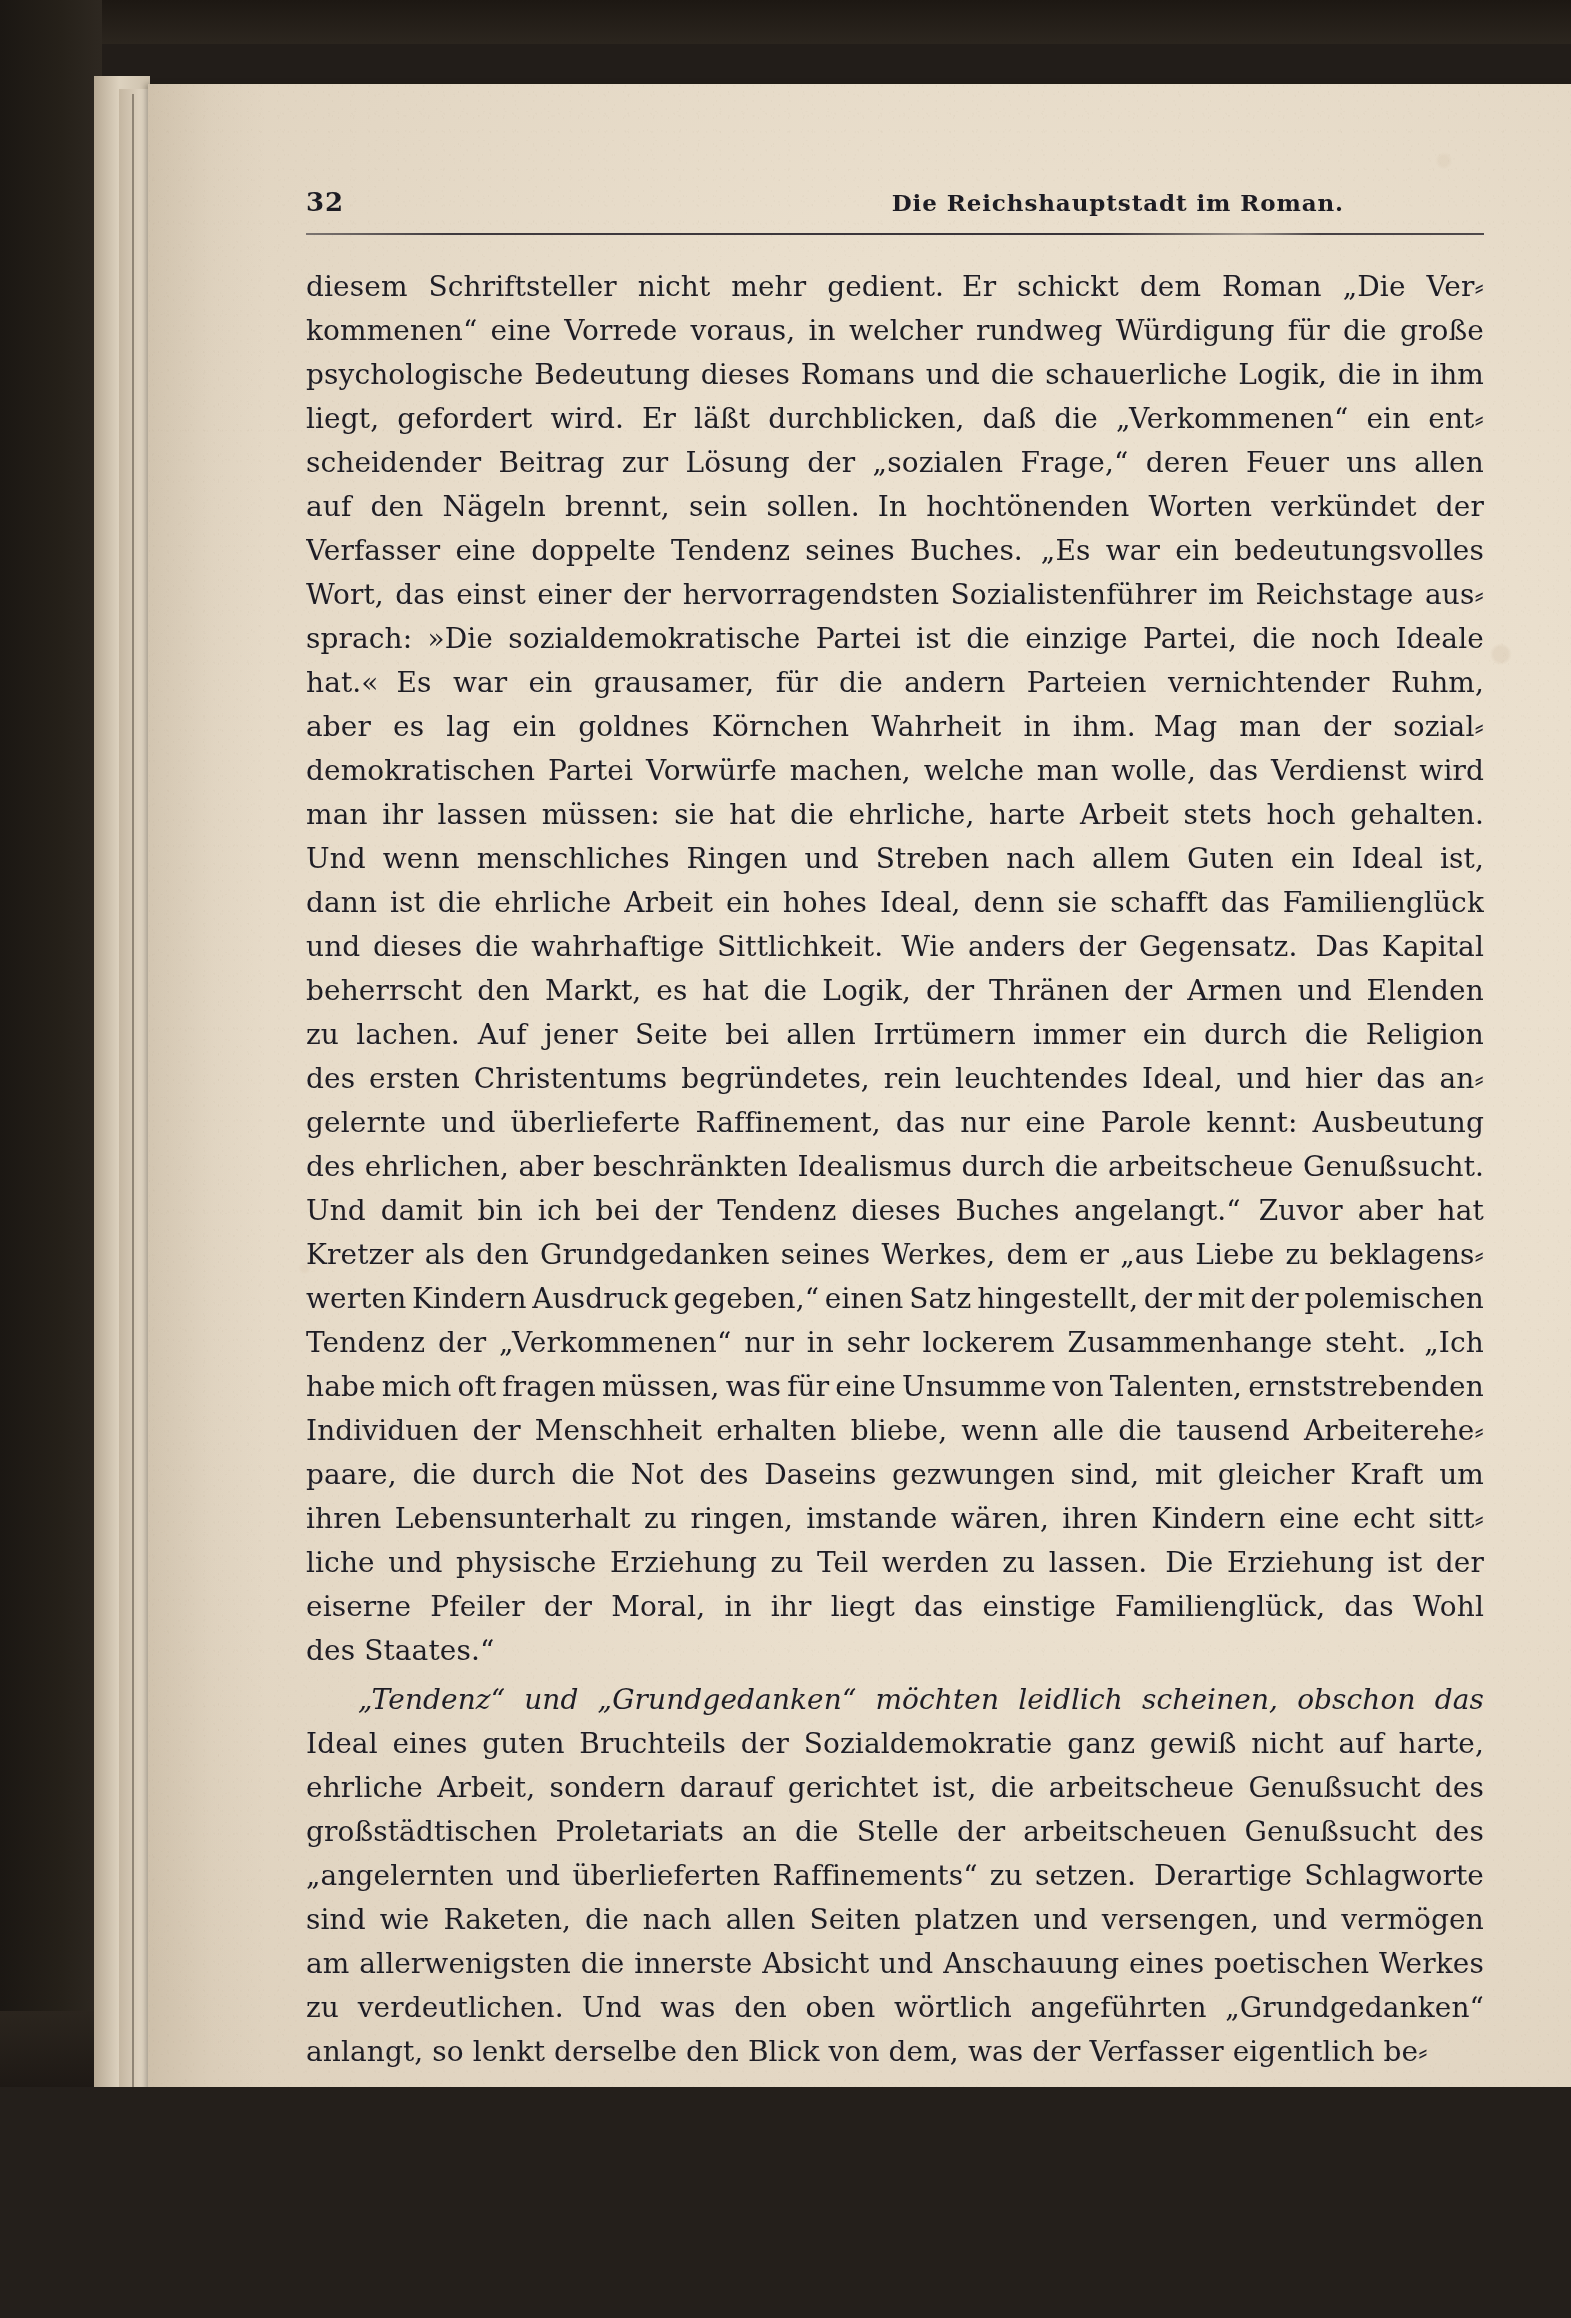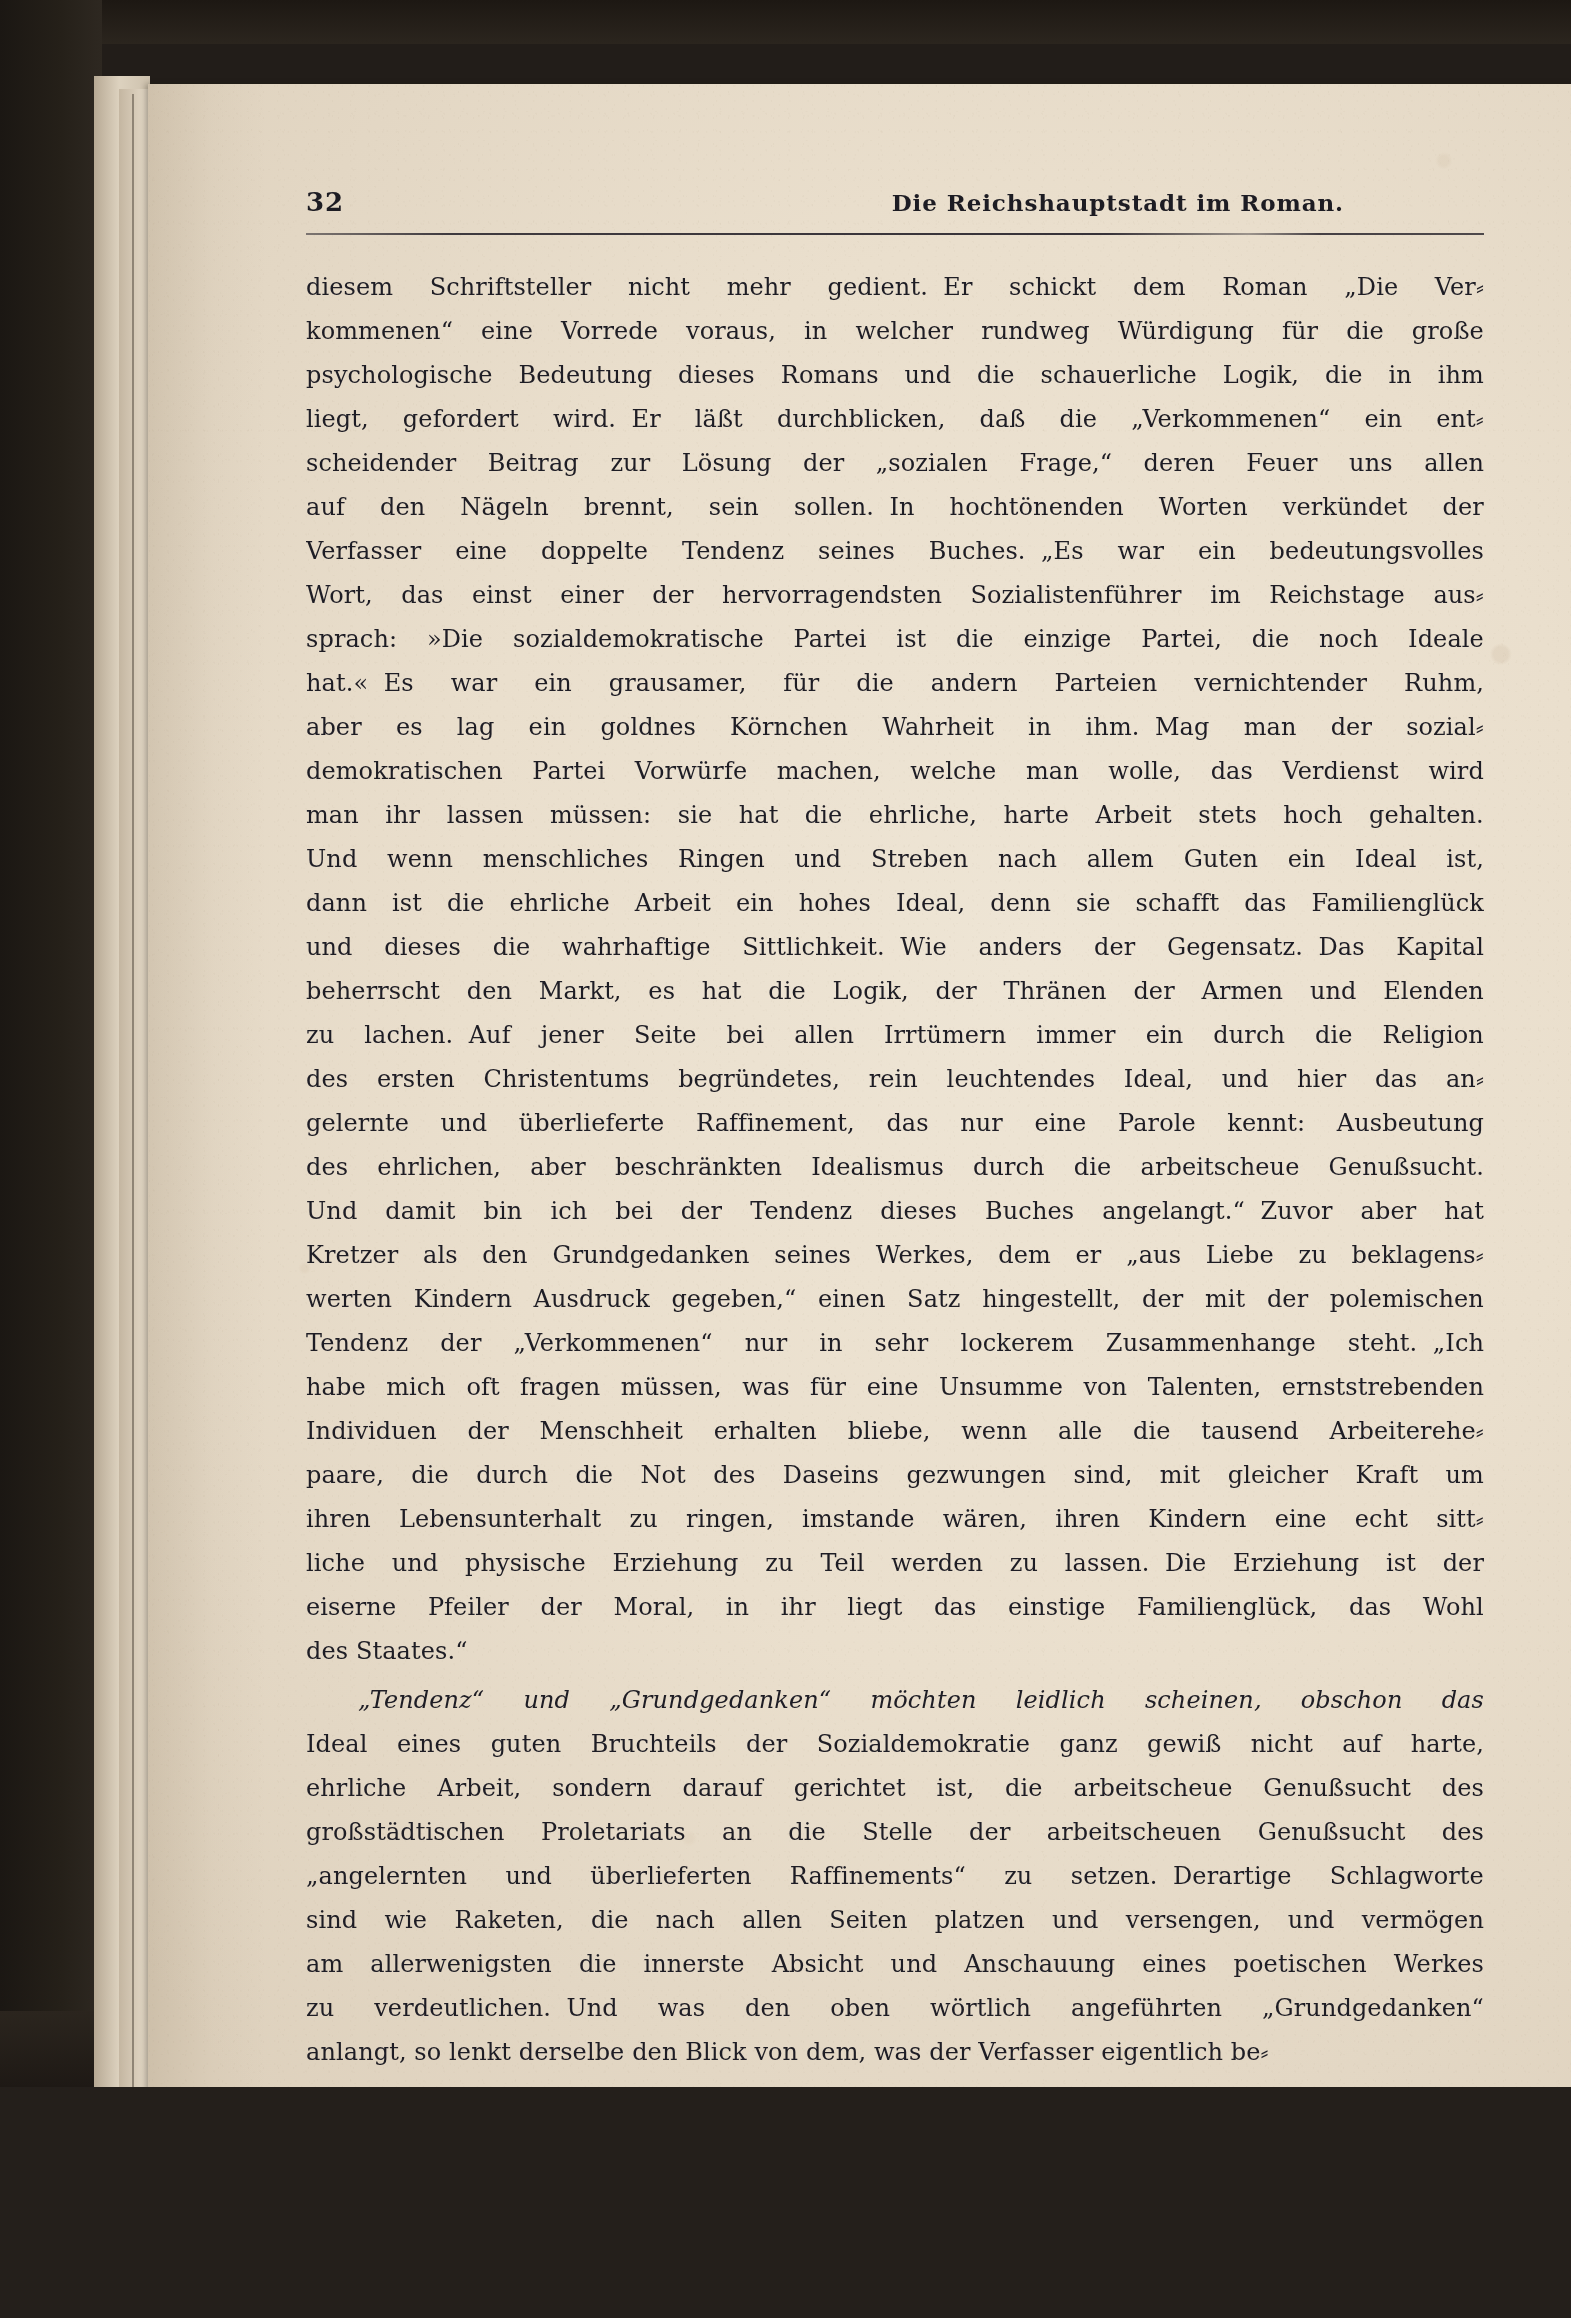--- a/index.html
+++ b/index.html
@@ -157,21 +157,21 @@
   }
 
   
   #textblock {
     position: absolute;
     left: 158px;
     top: 181px;
     width: 1178px;
     color: #1e1d25;
     font-family: "DejaVu Serif", "Liberation Serif", serif;
-    font-size: 24px;
+    font-size: 28px;
     line-height: 44px;
     letter-spacing: 0.1px;
   }
   .tline {
     display: flex;
     white-space: pre;
     height: 44px;
     align-items: baseline;
     overflow: hidden;
   }

